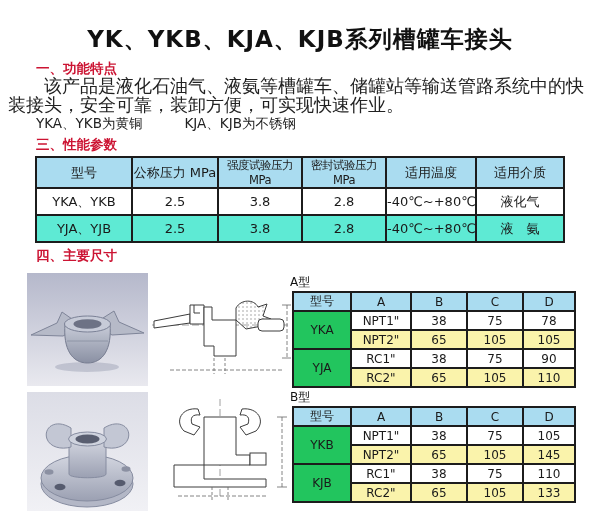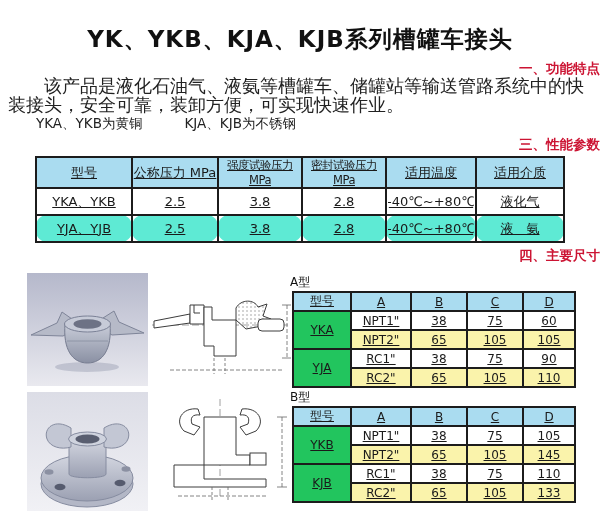--- a/index.html
+++ b/index.html
@@ -7,35 +7,34 @@
     width:600px;height:516px;background:#ffffff;position:relative;overflow:hidden;
     font-family:"DejaVu Sans","Liberation Sans",sans-serif;color:#1a1a1a;
   }
   .page-title{
     margin:0;padding:26px 0 4px;text-align:center;
     font-size:23px;line-height:26px;font-weight:bold;letter-spacing:1px;color:#111;
   }
   .sec-heading{
     color:#cc1433;font-weight:bold;font-size:13.5px;line-height:16px;
     margin:4px 0 1px 36px;
-    text-align:right;
   }
   .body-text{
     margin:1px 10px 0 8px;font-size:18px;line-height:18.5px;text-indent:2em;color:#222;
   }
   .materials-line{margin:1px 0 0 36px;font-size:13.5px;line-height:17px;color:#222;}
   .materials-gap{display:inline-block;width:42px;}
 
-  table{border-collapse:collapse;table-layout:fixed;text-decoration:underline;}
+  table{border-collapse:collapse;table-layout:fixed;}
   th,td{border:2px solid #1c1c1c;padding:0;text-align:center;vertical-align:middle;overflow:hidden;}
 
   .perf-table{margin:4px 0 0 35px;width:528px;}
   .perf-table th{height:26px;background:#aadcf0;font-size:13px;font-weight:normal;}
   .perf-table th:nth-child(3),.perf-table th:nth-child(4){font-size:11.5px;letter-spacing:-0.5px;margin-top:7px;}
-  .perf-table td{height:25px;font-size:13px;background:#ffffff;border-radius:11px;}
+  .perf-table td{height:25px;font-size:13px;background:#ffffff;}
   .perf-table tr.row-yellow td{background:#5eead4;}
 
   .dims-area{position:absolute;left:0;top:268px;width:600px;height:248px;}
   .photo{position:absolute;border:0;}
   .photo-a{left:27px;top:5px;}
   .photo-b{left:27px;top:124px;}
   .drawing{position:absolute;}
   .drawing-a{left:150px;top:10px;}
   .drawing-b{left:154px;top:129px;}
 
@@ -167,21 +166,21 @@
           <th>C</th>
           <th>D</th>
         </tr>
       </thead>
       <tbody>
         <tr>
           <td class="model-cell" rowspan="2">YKA</td>
           <td>NPT1"</td>
           <td>38</td>
           <td>75</td>
-          <td>60</td>
+          <td>78</td>
         </tr>
         <tr class="row-yellow">
           <td>NPT2"</td>
           <td>65</td>
           <td>105</td>
           <td>105</td>
         </tr>
         <tr>
           <td class="model-cell" rowspan="2">YJA</td>
           <td>RC1"</td>

